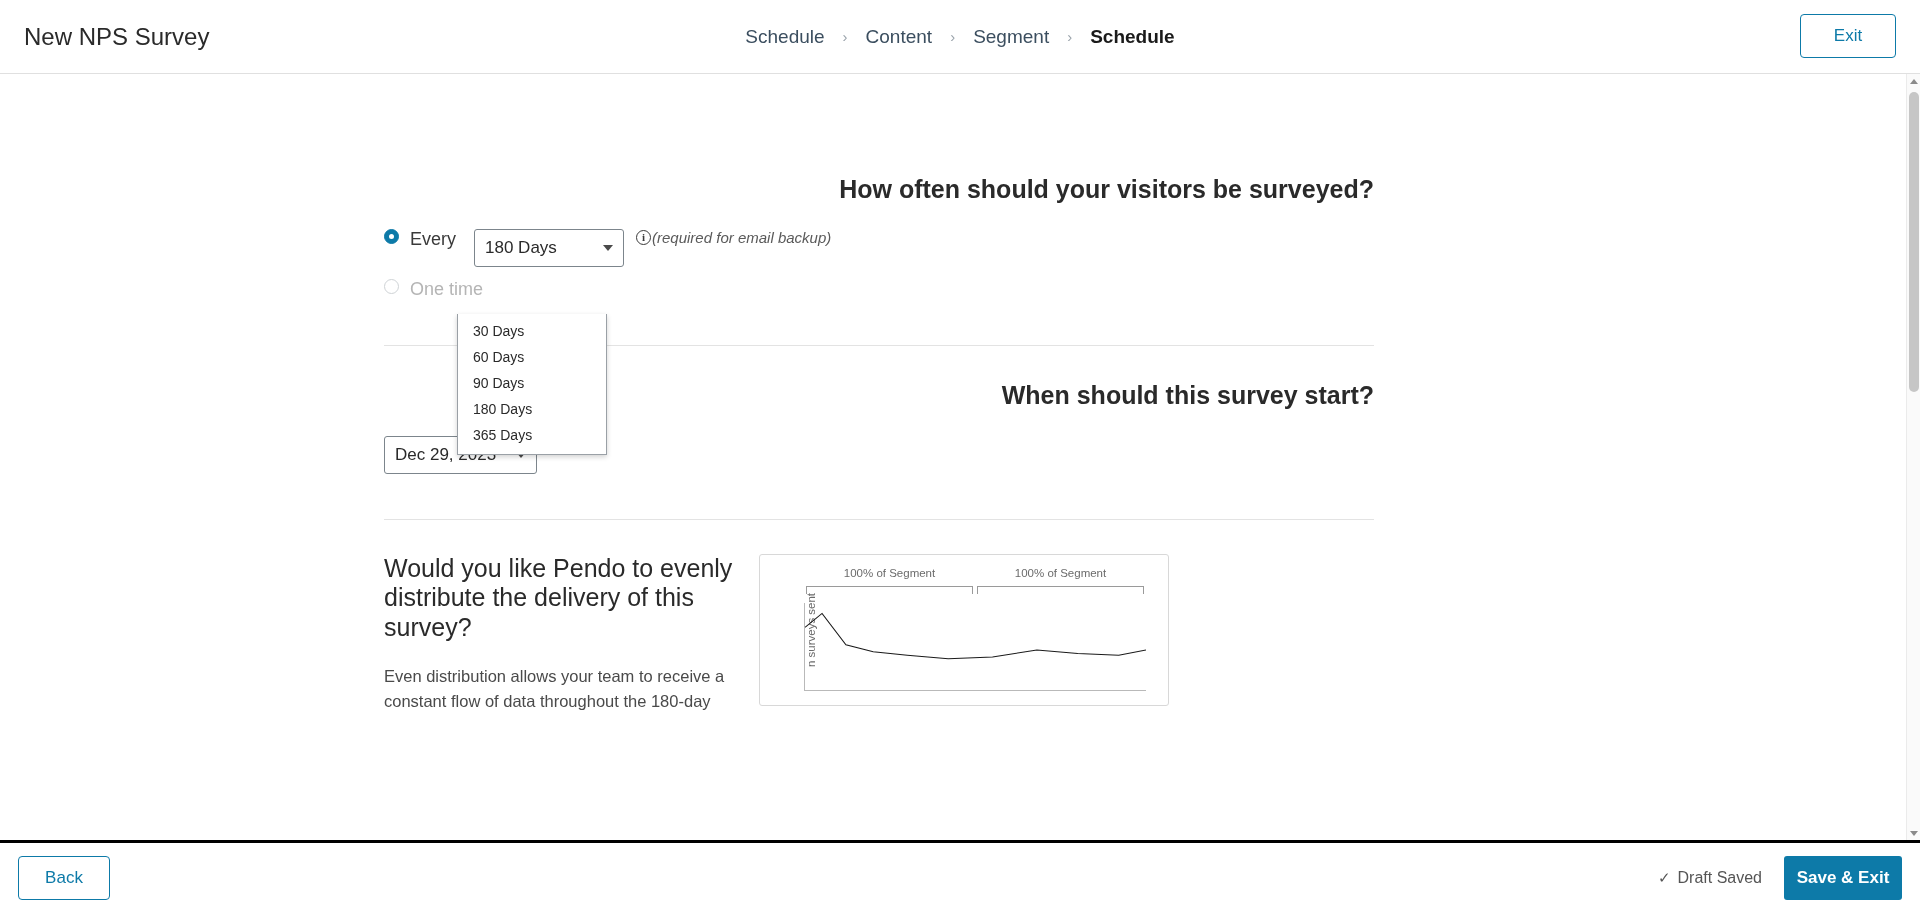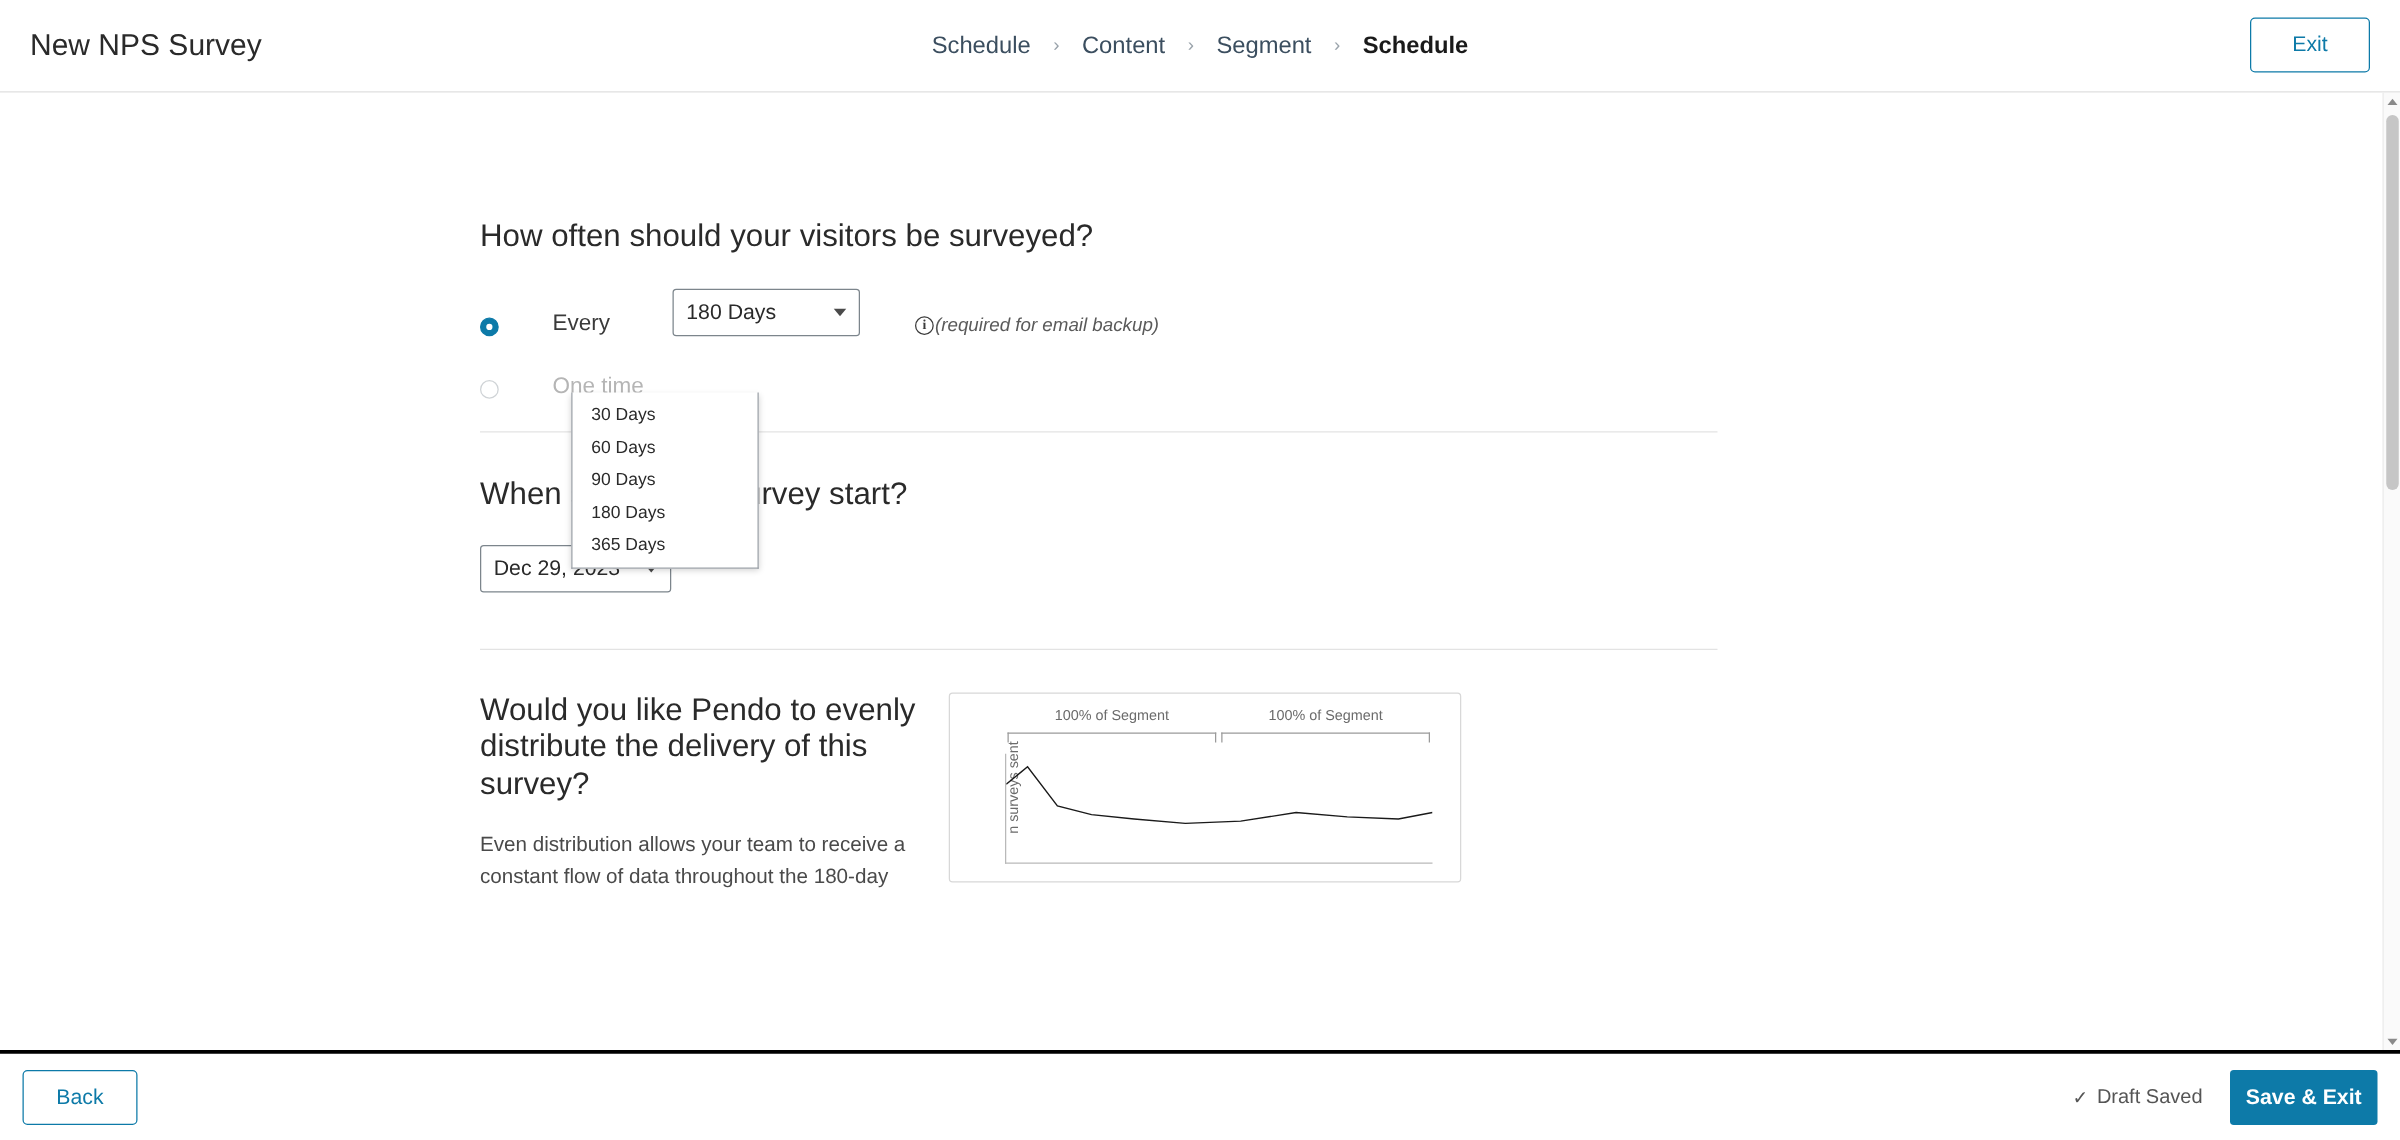--- a/index.html
+++ b/index.html
@@ -92,33 +92,33 @@
   }
   .page {
     padding: 100px 0 0 0;
   }
   .section {
     width: 990px;
     margin-left: 384px;
   }
   .q-title {
     font-size: 25px;
-    font-weight: 400;
+    font-weight: 700;
     color: #2a2a2a;
     margin: 0 0 24px 0;
     line-height: 1.25;
+    text-align: right;
   }
 
   
   .radio-row {
     display: flex;
-    align-items: flex-end;
+    align-items: flex-start;
     height: 40px;
     margin-bottom: 10px;
-    gap: 32px;
   }
   .radio {
     width: 15px; height: 15px;
     border-radius: 50%;
     border: 1px solid #8a9299;
     background: #fff;
     margin-right: 11px;
     position: relative;
     flex: 0 0 auto;
     cursor: pointer;

